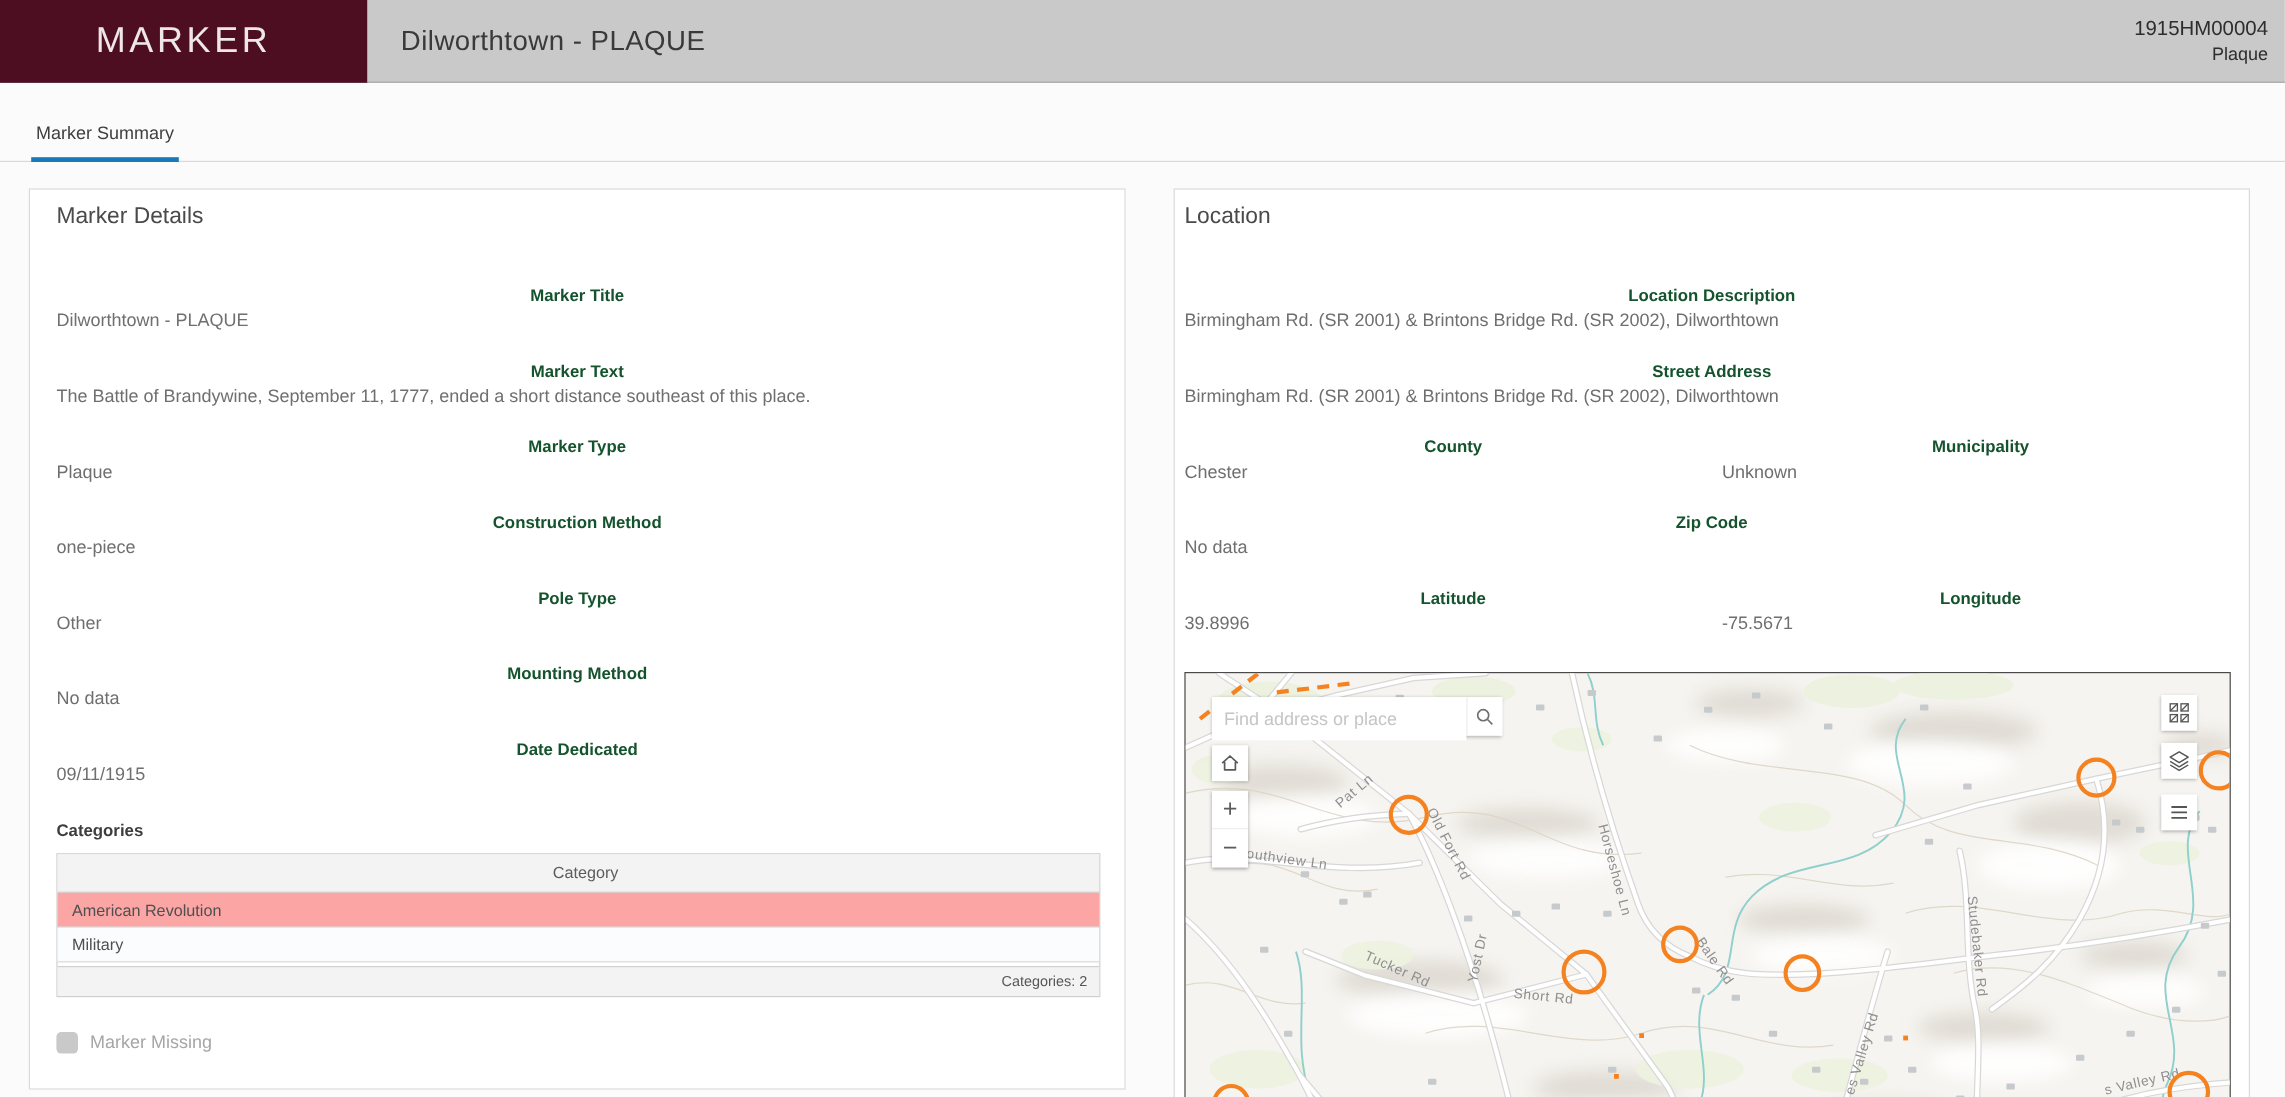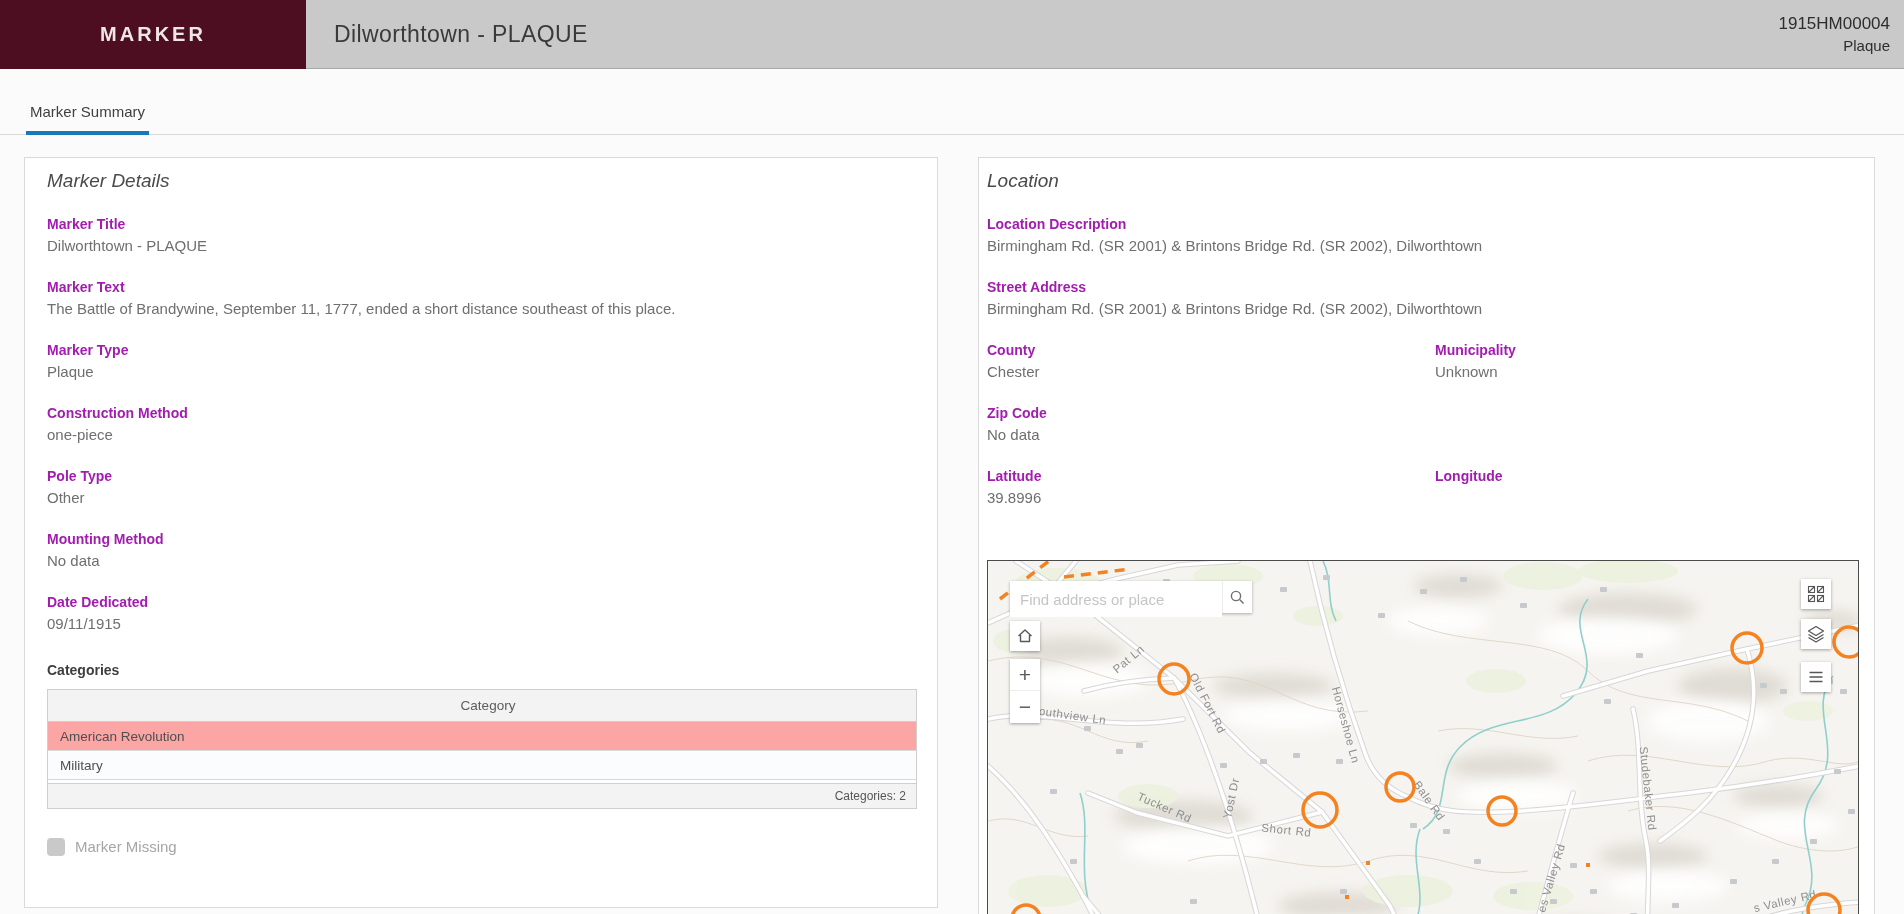--- a/index.html
+++ b/index.html
@@ -3,40 +3,40 @@
 <meta charset="utf-8">
 <style>
   * { margin:0; padding:0; box-sizing:border-box; }
   html,body { width:1904px; height:914px; overflow:hidden; background:#fbfbfb;
               font-family:"Liberation Sans", sans-serif; }
 
   
   .header { position:absolute; left:0; top:0; width:1904px; height:69px;
             background:#c9c9c9; border-bottom:1px solid #a8a8a8; display:flex; align-items:center; }
   .logo { width:306px; height:69px; background:#4c0e20; color:#efe7e7; display:flex;
-          align-items:center; justify-content:center; font-size:20px; letter-spacing:3px; font-weight:700; }
+          align-items:center; justify-content:center; font-size:30px; letter-spacing:3px; font-weight:400; }
   .header-title { margin-left:28px; font-size:23px; color:#3a3a3a; letter-spacing:0.4px; }
   .header-right { margin-left:auto; margin-right:14px; text-align:right; color:#2d2d2d; line-height:1.4; }
   .record-id { font-size:17px; }
   .record-type { font-size:15px; }
 
   
   .tabbar { position:absolute; left:0; top:70px; width:1904px; height:65px;
             background:#fbfbfb; border-bottom:1px solid #d9d9d9; }
   .tab { position:absolute; left:26px; bottom:-1px; padding:0 4px 11px 4px;
          font-size:15px; color:#3f3f3f; border-bottom:4px solid #1779ba; cursor:pointer;text-align:right; }
 
   
   .panel { position:absolute; background:#ffffff; border:1px solid #dadada; }
   .panel-left  { left:24px;  top:157px; width:914px; height:751px; padding:12px 22px; }
   .panel-right { left:978px; top:157px; width:897px; height:900px; padding:12px 8px; }
-  .section-title { font-size:19px; color:#4a4a4a; font-weight:400; margin-bottom:24px;font-style:italic; }
+  .section-title { font-size:19px; color:#4a4a4a; font-weight:400; margin-bottom:46px; }
 
   .field { margin-bottom:25px; }
-  .field .flabel { font-size:14px; font-weight:bold; color:#a21caf; margin-bottom:5px; }
+  .field .flabel { font-size:14px; font-weight:bold; color:#14532d; margin-bottom:5px;text-align:center; }
   .field .fvalue { font-size:15px; color:#6f6f6f; }
   .two-col { display:flex; }
   .two-col .col1 { width:448px; }
   .two-col .col2 { flex:1; }
 
   
   .cat-label { font-size:14px; font-weight:bold; color:#3d3d3d; margin-bottom:11px; margin-top:30px; }
   .cat-table { width:870px; border:1px solid #cfcfcf; font-size:13.5px; }
   .cat-head { background:#f3f3f3; color:#5c5c5c; height:32px; line-height:32px;
               padding-left:12px; border-bottom:1px solid #cfcfcf;text-align:center; }
@@ -165,20 +165,21 @@
     <div class="fvalue">No data</div>
   </div>
 
   <div class="two-col">
     <div class="col1 field">
       <div class="flabel">Latitude</div>
       <div class="fvalue">39.8996</div>
     </div>
     <div class="col2 field">
       <div class="flabel">Longitude</div>
+      <div class="fvalue">-75.5671</div>
     </div>
   </div>
 
   <div class="map">
     <svg class="basemap" width="872" height="400" viewBox="0 0 872 400">
       <defs>
         <filter id="soft" x="-50%" y="-50%" width="200%" height="200%">
           <feGaussianBlur stdDeviation="7"></feGaussianBlur>
         </filter>
       </defs>

